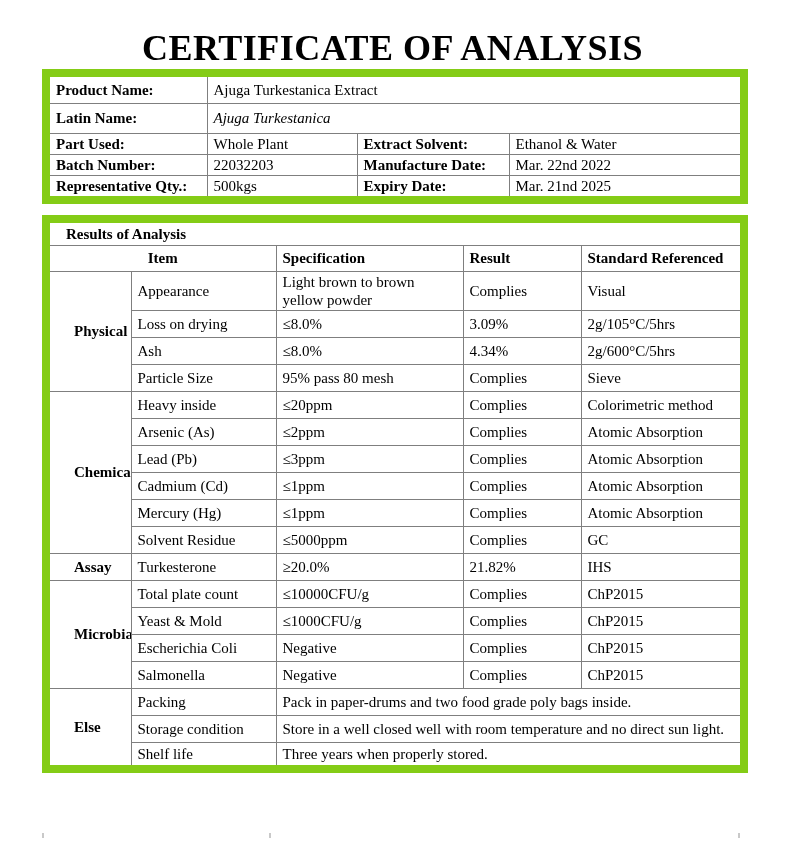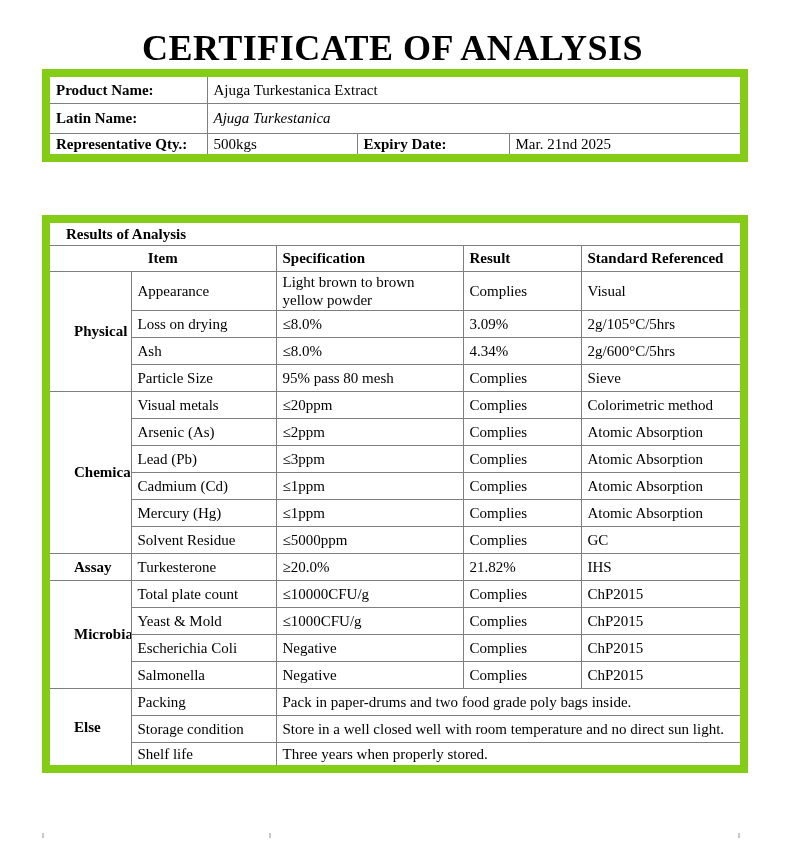--- a/index.html
+++ b/index.html
@@ -96,20 +96,32 @@
     <tbody id="info-body">
         <tr class="full-row">
           <td class="lbl">Product Name:</td>
           <td class="val" colspan="3">Ajuga Turkestanica Extract</td>
         </tr>
         <tr class="full-row">
           <td class="lbl">Latin Name:</td>
           <td class="val italic" colspan="3">Ajuga Turkestanica</td>
         </tr>
         <tr class="pair-row">
+          <td class="lbl">Part Used:</td>
+          <td class="val">Whole Plant</td>
+          <td class="lbl">Extract Solvent:</td>
+          <td class="val">Ethanol &amp; Water</td>
+        </tr>
+        <tr class="pair-row">
+          <td class="lbl">Batch Number:</td>
+          <td class="val">22032203</td>
+          <td class="lbl">Manufacture Date:</td>
+          <td class="val">Mar. 22nd 2022</td>
+        </tr>
+        <tr class="pair-row">
           <td class="lbl">Representative Qty.:</td>
           <td class="val">500kgs</td>
           <td class="lbl">Expiry Date:</td>
           <td class="val">Mar. 21nd 2025</td>
         </tr>
       </tbody>
   </table>
 
   <table class="results-table">
     <colgroup>
@@ -149,21 +161,21 @@
           <td>2g/600°C/5hrs</td>
         </tr>
         <tr>
           <td>Particle Size</td>
           <td>95% pass 80 mesh</td>
           <td>Complies</td>
           <td>Sieve</td>
         </tr>
         <tr>
           <td class="group-cell" rowspan="6">Chemical</td>
-          <td>Visual metals</td>
+          <td>Heavy inside</td>
           <td>≤20ppm</td>
           <td>Complies</td>
           <td>Colorimetric method</td>
         </tr>
         <tr>
           <td>Arsenic (As)</td>
           <td>≤2ppm</td>
           <td>Complies</td>
           <td>Atomic Absorption</td>
         </tr>

